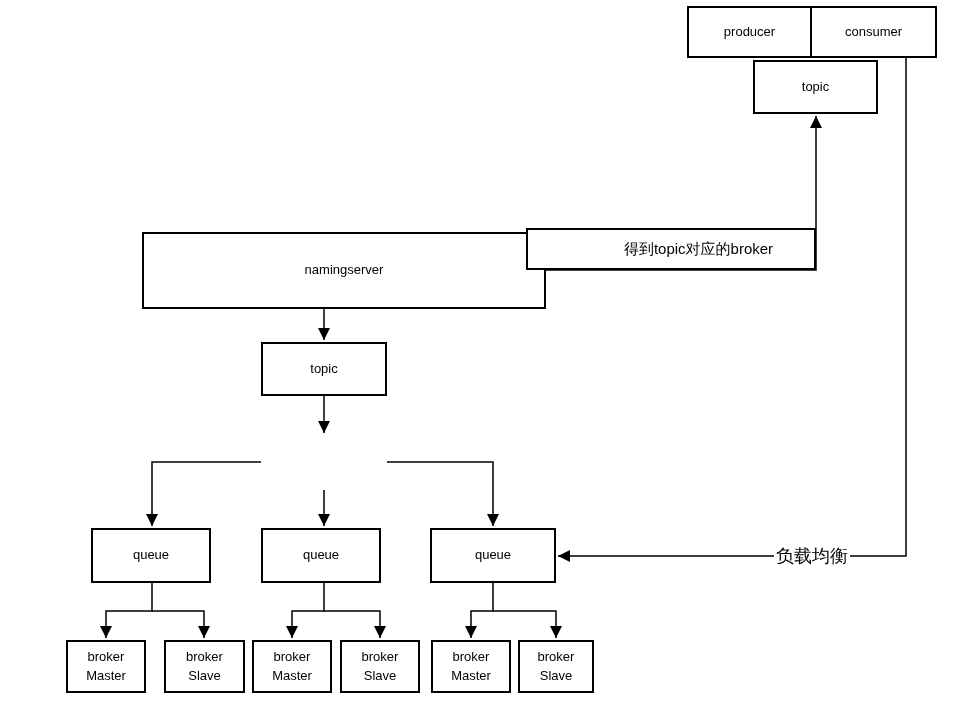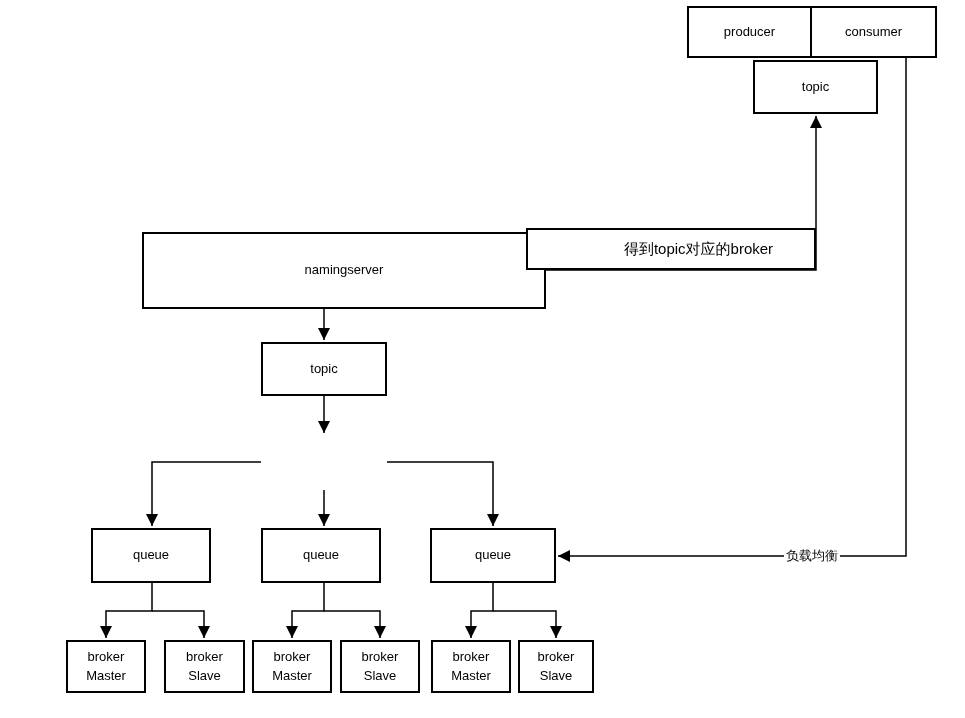--- a/index.html
+++ b/index.html
@@ -40,21 +40,21 @@
   .note{
     font-size:15px;
     justify-content:center;
     padding-left:55px;
   }
   .edge-label{
     position:absolute;
     z-index:3;
     background:var(--node-fill);
     color:var(--text);
-    font-size:13px;
+    font-size:18px;
     padding:0 2px;
     transform:translate(-50%,-50%);
     white-space:nowrap;
   }
 </style>
 </head>
 <body>
 
 <div id="canvas">
 

